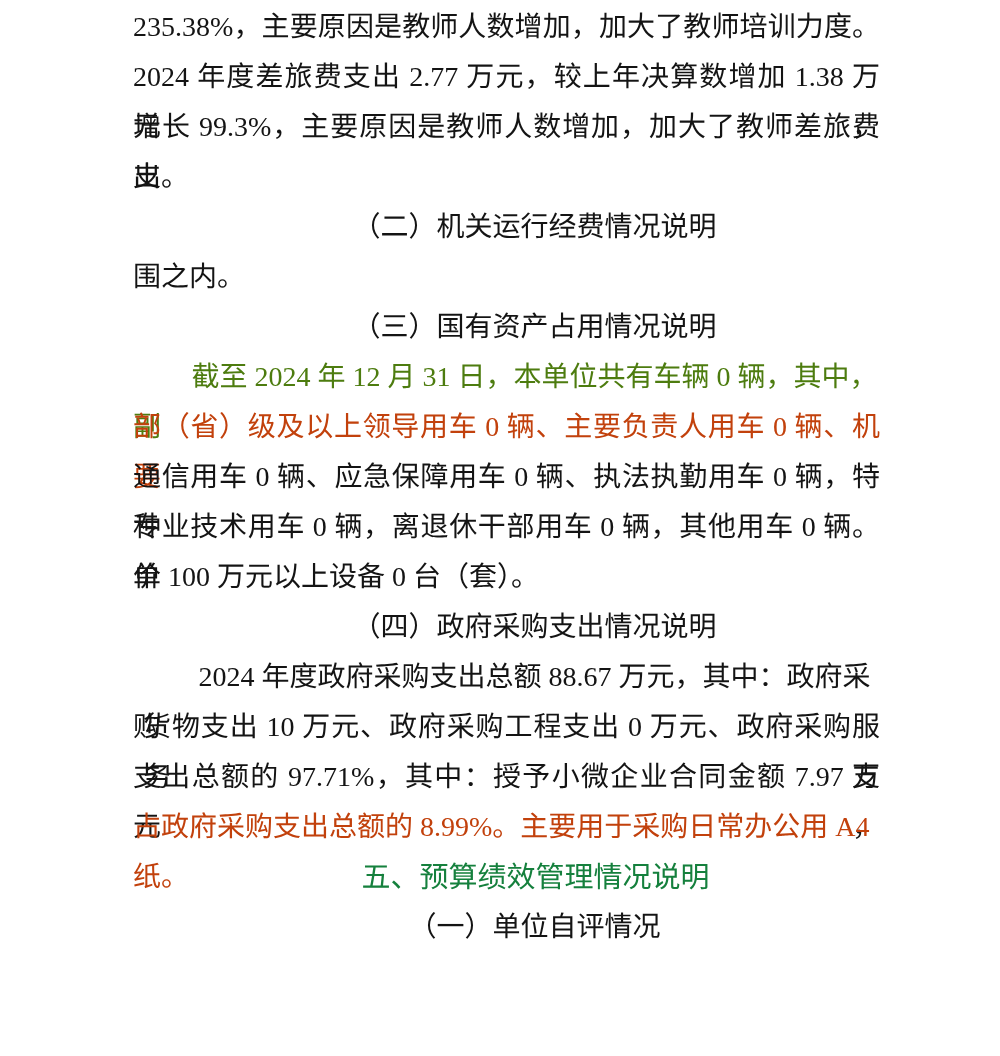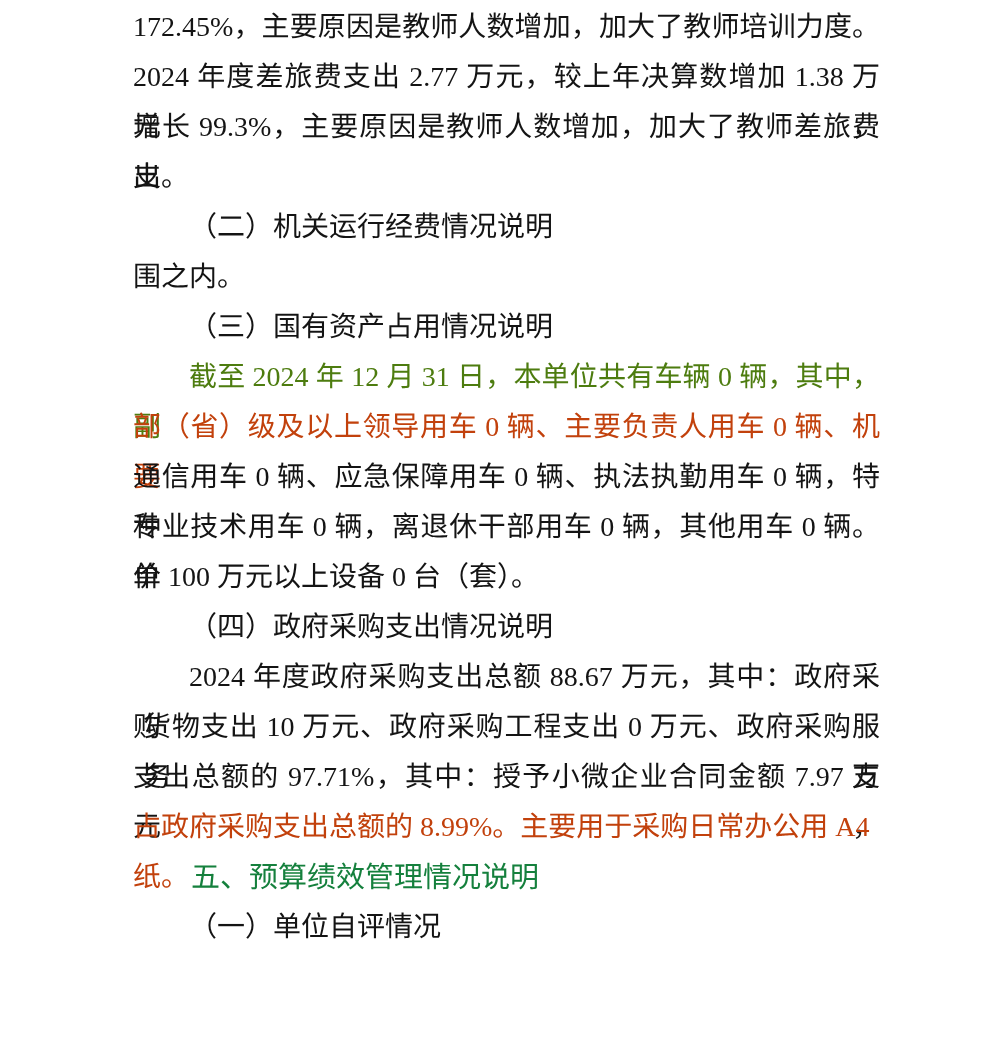--- a/index.html
+++ b/index.html
@@ -28,33 +28,34 @@
     white-space: normal;
     overflow: visible;
   }
   .line.justify {
     text-align: justify;
     text-align-last: justify;
     text-justify: inter-character;
   }
   .line.indent {
     text-indent: 2em;
+    text-align: center;
   }
   .line.heading {
     font-family: "Liberation Sans", "DejaVu Sans", sans-serif;
     font-weight: normal;
     font-size: 29px;
     color: #15803d;
   }
 </style>
 </head>
 <body>
 
 <div class="page" style="background: rgb(255, 255, 255);">
-    <div class="line justify" style="color: rgb(20, 20, 20);">172.45%，主要原因是教师人数增加，加大了教师培训力度。</div>
+    <div class="line justify" style="color: rgb(20, 20, 20);">235.38%，主要原因是教师人数增加，加大了教师培训力度。</div>
     <div class="line justify" style="color: rgb(20, 20, 20);">2024 年度差旅费支出 2.77 万元，较上年决算数增加 1.38 万元，</div>
     <div class="line justify" style="color: rgb(20, 20, 20);">增长 99.3%，主要原因是教师人数增加，加大了教师差旅费支</div>
     <div class="line" style="color: rgb(20, 20, 20);">出。</div>
     <div class="line indent" style="color: rgb(20, 20, 20);">（二）机关运行经费情况说明</div>
     <div class="line" style="color: rgb(20, 20, 20);">围之内。</div>
     <div class="line indent" style="color: rgb(20, 20, 20);">（三）国有资产占用情况说明</div>
     <div class="line justify indent" style="color: #4d7c0f;">截至 2024 年 12 月 31 日，本单位共有车辆 0 辆，其中，副</div>
     <div class="line justify" style="color: #c2410c;">部（省）级及以上领导用车 0 辆、主要负责人用车 0 辆、机要</div>
     <div class="line justify" style="color: rgb(20, 20, 20);">通信用车 0 辆、应急保障用车 0 辆、执法执勤用车 0 辆，特种</div>
     <div class="line justify" style="color: rgb(20, 20, 20);">专业技术用车 0 辆，离退休干部用车 0 辆，其他用车 0 辆。单</div>

